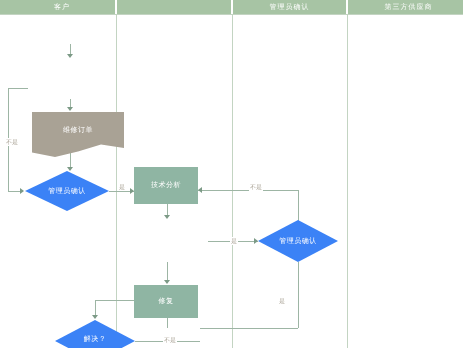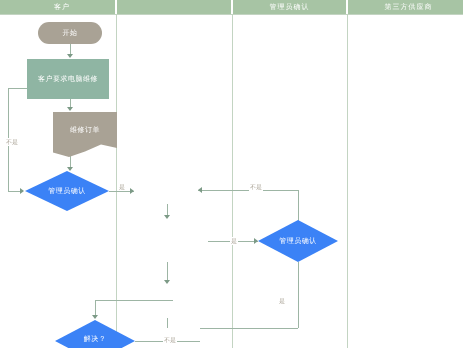--- a/index.html
+++ b/index.html
@@ -200,42 +200,42 @@
   <div class="conn conn-v" style="left:167px;top:318px;height:10px;"></div>
 
   <div class="conn conn-h" style="left:95px;top:300px;width:78px;"></div>
   <div class="conn conn-v" style="left:95px;top:300px;height:16px;"></div>
   <div class="arrow arrow-down" style="left:92px;top:315px;"></div>
 
   <div class="conn conn-h" style="left:135px;top:341px;width:65px;"></div>
 
   <div class="conn conn-v" style="left:368px;top:14px;height:334px;opacity:0;"></div>
 
-  <div class="node node-terminator" style="left:38px;top:22px;width:64px;height:22px;">
-    <span class="node-label">开始</span>
-  </div>
-
-  <div class="node node-process" style="left:27px;top:59px;width:82px;height:40px;">
-    <span class="node-label">客户要求电脑维修</span>
-  </div>
-
-  <div class="node node-document" style="left:32px;top:112px;width:64px;height:45px;margin-left:21px;">
+
+
+  <div class="node node-document" style="left:32px;top:112px;width:92px;height:45px;">
     <span class="node-label" style="margin-bottom:8px;">维修订单</span>
   </div>
 
   <div class="node node-decision" style="left:25px;top:171px;width:84px;height:40px;">
     <span class="node-label">管理员确认</span>
   </div>
 
+  <div class="node node-process" style="left:134px;top:167px;width:64px;height:37px;">
+    <span class="node-label">技术分析</span>
+  </div>
 
 
   <div class="node node-decision" style="left:258px;top:220px;width:80px;height:42px;">
     <span class="node-label">管理员确认</span>
   </div>
 
+  <div class="node node-process" style="left:134px;top:285px;width:64px;height:33px;">
+    <span class="node-label">修复</span>
+  </div>
 
   <div class="node node-decision" style="left:55px;top:320px;width:80px;height:42px;">
     <span class="node-label" style="margin-top:-4px;">解决？</span>
   </div>
 
   <div class="conn-label" style="left:5px;top:138px;">不是</div>
   <div class="conn-label" style="left:118px;top:183px;">是</div>
   <div class="conn-label" style="left:249px;top:183px;">不是</div>
   <div class="conn-label" style="left:230px;top:237px;">是</div>
   <div class="conn-label" style="left:278px;top:297px;">是</div>

